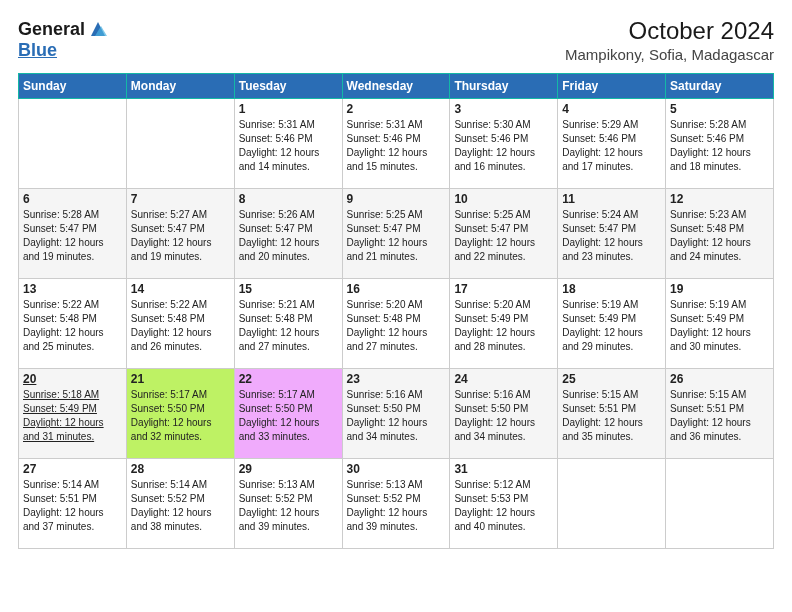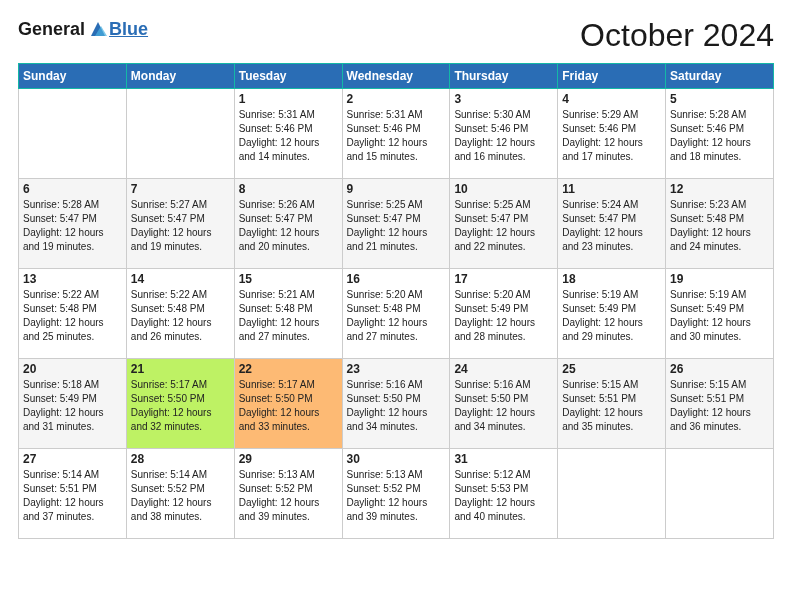--- a/index.html
+++ b/index.html
@@ -17,21 +17,22 @@
       padding: 18px 18px 10px 18px;
     }
     .header {
       display: flex;
       justify-content: space-between;
       align-items: flex-start;
       margin-bottom: 10px;
     }
     .logo {
       display: flex;
-      align-items: center;
+      flex-direction: column;
+      align-items: flex-start;
     }
     .logo-text {
       display: flex;
       align-items: center;
     }
     .logo-general {
       font-size: 18px;
       font-weight: bold;
       color: #1a1a1a;
     }
@@ -43,21 +44,21 @@
     }
     .logo-icon {
       width: 22px;
       height: 22px;
       margin-left: 2px;
     }
     .title-block {
       text-align: right;
     }
     .main-title {
-      font-size: 32px;
+      font-size: 24px;
       color: #1a1a1a;
       font-weight: normal;
       line-height: 1.1;
     }
     .subtitle {
       font-size: 15px;
       color: #444;
       margin-top: 2px;
     }
     .calendar-table {
@@ -112,20 +113,21 @@
         <span class="logo-general">General</span>
         <svg class="logo-icon" viewBox="0 0 22 22" xmlns="http://www.w3.org/2000/svg">
           <polygon points="4,18 11,4 18,18" fill="#2a6db5"></polygon>
           <polygon points="8,18 14,8 20,18" fill="#4ab0e0" opacity="0.7"></polygon>
         </svg>
       </div>
       <span class="logo-blue">Blue</span>
     </div>
     <div class="title-block">
       <div class="main-title">October 2024</div>
+      <div class="subtitle">Mampikony, Sofia, Madagascar</div>
     </div>
   </div>
 
   <table class="calendar-table">
     <thead>
       <tr>
         <th>Sunday</th>
         <th>Monday</th>
         <th>Tuesday</th>
         <th>Wednesday</th>
@@ -156,23 +158,23 @@
         <tr>
           <td><span class="cell-day">13</span><span class="cell-info">Sunrise: 5:22 AM<br>Sunset: 5:48 PM<br>Daylight: 12 hours and 25 minutes.</span></td>
           <td><span class="cell-day">14</span><span class="cell-info">Sunrise: 5:22 AM<br>Sunset: 5:48 PM<br>Daylight: 12 hours and 26 minutes.</span></td>
           <td><span class="cell-day">15</span><span class="cell-info">Sunrise: 5:21 AM<br>Sunset: 5:48 PM<br>Daylight: 12 hours and 27 minutes.</span></td>
           <td><span class="cell-day">16</span><span class="cell-info">Sunrise: 5:20 AM<br>Sunset: 5:48 PM<br>Daylight: 12 hours and 27 minutes.</span></td>
           <td><span class="cell-day">17</span><span class="cell-info">Sunrise: 5:20 AM<br>Sunset: 5:49 PM<br>Daylight: 12 hours and 28 minutes.</span></td>
           <td><span class="cell-day">18</span><span class="cell-info">Sunrise: 5:19 AM<br>Sunset: 5:49 PM<br>Daylight: 12 hours and 29 minutes.</span></td>
           <td><span class="cell-day">19</span><span class="cell-info">Sunrise: 5:19 AM<br>Sunset: 5:49 PM<br>Daylight: 12 hours and 30 minutes.</span></td>
         </tr>
         <tr>
-          <td style="background: rgb(245, 245, 245);"><span class="cell-day">20</span><span class="cell-info">Sunrise: 5:18 AM<br>Sunset: 5:49 PM<br>Daylight: 12 hours and 31 minutes.</span></td>
+          <td style="background: rgb(245, 245, 245); text-decoration: underline;"><span class="cell-day">20</span><span class="cell-info">Sunrise: 5:18 AM<br>Sunset: 5:49 PM<br>Daylight: 12 hours and 31 minutes.</span></td>
           <td style="background: #bef264;"><span class="cell-day">21</span><span class="cell-info">Sunrise: 5:17 AM<br>Sunset: 5:50 PM<br>Daylight: 12 hours and 32 minutes.</span></td>
-          <td style="background: #fdba74;"><span class="cell-day">22</span><span class="cell-info">Sunrise: 5:17 AM<br>Sunset: 5:50 PM<br>Daylight: 12 hours and 33 minutes.</span></td>
+          <td style="background: #f0abfc;"><span class="cell-day">22</span><span class="cell-info">Sunrise: 5:17 AM<br>Sunset: 5:50 PM<br>Daylight: 12 hours and 33 minutes.</span></td>
           <td style="background: rgb(245, 245, 245);"><span class="cell-day">23</span><span class="cell-info">Sunrise: 5:16 AM<br>Sunset: 5:50 PM<br>Daylight: 12 hours and 34 minutes.</span></td>
           <td style="background: rgb(245, 245, 245);"><span class="cell-day">24</span><span class="cell-info">Sunrise: 5:16 AM<br>Sunset: 5:50 PM<br>Daylight: 12 hours and 34 minutes.</span></td>
           <td style="background: rgb(245, 245, 245);"><span class="cell-day">25</span><span class="cell-info">Sunrise: 5:15 AM<br>Sunset: 5:51 PM<br>Daylight: 12 hours and 35 minutes.</span></td>
           <td style="background: rgb(245, 245, 245);"><span class="cell-day">26</span><span class="cell-info">Sunrise: 5:15 AM<br>Sunset: 5:51 PM<br>Daylight: 12 hours and 36 minutes.</span></td>
         </tr>
         <tr>
           <td><span class="cell-day">27</span><span class="cell-info">Sunrise: 5:14 AM<br>Sunset: 5:51 PM<br>Daylight: 12 hours and 37 minutes.</span></td>
           <td><span class="cell-day">28</span><span class="cell-info">Sunrise: 5:14 AM<br>Sunset: 5:52 PM<br>Daylight: 12 hours and 38 minutes.</span></td>
           <td><span class="cell-day">29</span><span class="cell-info">Sunrise: 5:13 AM<br>Sunset: 5:52 PM<br>Daylight: 12 hours and 39 minutes.</span></td>
           <td><span class="cell-day">30</span><span class="cell-info">Sunrise: 5:13 AM<br>Sunset: 5:52 PM<br>Daylight: 12 hours and 39 minutes.</span></td>

